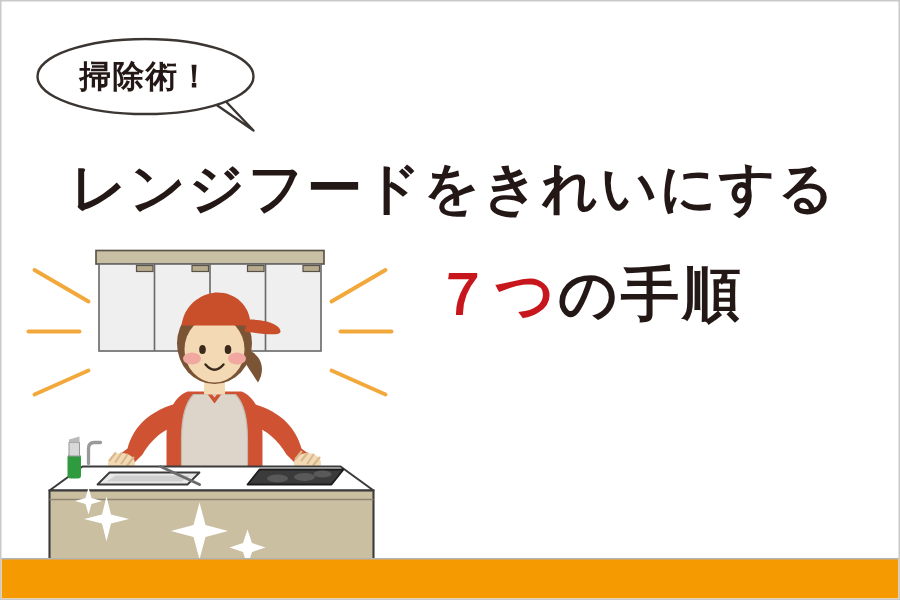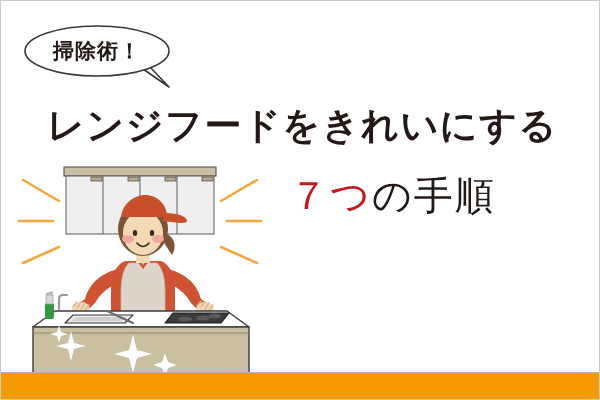--- a/index.html
+++ b/index.html
@@ -52,21 +52,21 @@
     font-weight: bold;
     color: #231815;
     letter-spacing: 1.5px;
     white-space: nowrap;
   }
   #headline-2 {
     position: absolute;
     left: 288px;
     top: 168px;
     font-size: 39px;
-    font-weight: normal;
+    font-weight: bold;
     color: #231815;
     letter-spacing: 2px;
     white-space: nowrap;
   }
   .accent { color: #c8161d; }
 
   
   #illustration {
     position: absolute;
     left: 14px;

